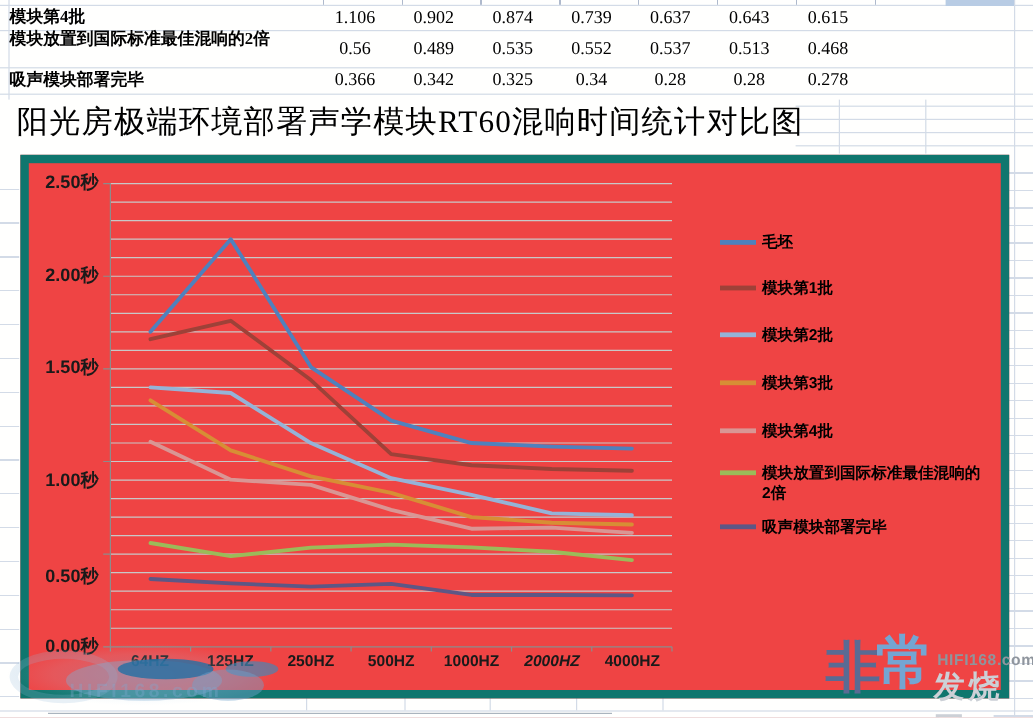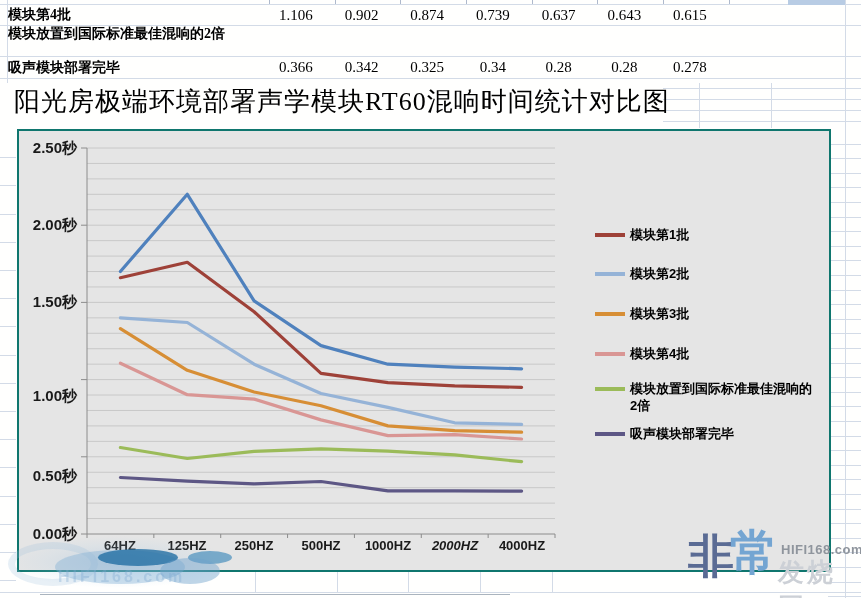--- a/index.html
+++ b/index.html
@@ -13,21 +13,21 @@
   .tlabel{position:absolute;left:8px;width:218px;font-family:"Liberation Serif",serif;
           font-weight:bold;font-size:14px;line-height:15px;color:#000;}
   .tcells{position:absolute;left:269px;top:0;bottom:0;display:flex;align-items:center;}
   .tcell{width:65.7px;box-sizing:border-box;text-align:center;padding-right:12px;
          font-family:"Liberation Serif",serif;font-size:15px;color:#000;}
   
   .sheet-title{position:absolute;left:14px;top:84px;font-family:"Liberation Serif",serif;
          font-weight:normal;font-size:26px;letter-spacing:1px;color:#000;white-space:nowrap;}
   
   .chart-box{position:absolute;left:17px;top:129px;width:810px;height:439px;
-         background:#e5e5e5;border:2px solid #0f766e;box-sizing:content-box;}
+         background:#ef4444;border:7px solid #0f766e;box-sizing:content-box;}
   .ylab{position:absolute;left:0;width:58px;text-align:right;font-weight:bold;
         font-size:15px;color:#1a1a1a;line-height:18px;}
   .xlab{position:absolute;top:407px;width:80px;text-align:center;font-weight:bold;
         font-size:13px;color:#1a1a1a;}
   .leg{position:absolute;left:576px;display:flex;align-items:flex-start;width:220px;}
   .leg .sw{flex:0 0 30px;height:4px;margin-top:7px;margin-right:5px;}
   .leg .lt{font-weight:bold;font-size:13px;line-height:17px;color:#000;width:197px;}
   
   .wm-left{position:absolute;left:0px;top:528px;width:270px;height:70px;pointer-events:none;}
   .blob{position:absolute;border-radius:50%;}
@@ -85,20 +85,29 @@
       <div class="tcell">0.902</div>
       <div class="tcell">0.874</div>
       <div class="tcell">0.739</div>
       <div class="tcell">0.637</div>
       <div class="tcell">0.643</div>
       <div class="tcell">0.615</div>
     </div>
   </div>
   <div class="trow" style="top:26px;height:30px;">
     <div class="tlabel" style="top:0px;">模块放置到国际标准最佳混响的2倍</div>
+    <div class="tcells">
+      <div class="tcell">0.56</div>
+      <div class="tcell">0.489</div>
+      <div class="tcell">0.535</div>
+      <div class="tcell">0.552</div>
+      <div class="tcell">0.537</div>
+      <div class="tcell">0.513</div>
+      <div class="tcell">0.468</div>
+    </div>
   </div>
   <div class="trow" style="top:57px;height:21px;">
     <div class="tlabel" style="top:3px;">吸声模块部署完毕</div>
     <div class="tcells">
       <div class="tcell">0.366</div>
       <div class="tcell">0.342</div>
       <div class="tcell">0.325</div>
       <div class="tcell">0.34</div>
       <div class="tcell">0.28</div>
       <div class="tcell">0.28</div>
@@ -171,20 +180,24 @@
     
     <div class="xlab" style="left:61px;">64HZ</div>
     <div class="xlab" style="left:128px;">125HZ</div>
     <div class="xlab" style="left:195px;">250HZ</div>
     <div class="xlab" style="left:262px;">500HZ</div>
     <div class="xlab" style="left:329px;">1000HZ</div>
     <div class="xlab" style="left:396px;font-style:italic;">2000HZ</div>
     <div class="xlab" style="left:463px;">4000HZ</div>
 
     
+    <div class="leg" style="top:57px;">
+      <span class="sw" style="background-color: rgb(79, 129, 189);"></span>
+      <span class="lt">毛坯</span>
+    </div>
     <div class="leg" style="top:95px;">
       <span class="sw" style="background-color: rgb(158, 65, 56);"></span>
       <span class="lt">模块第1批</span>
     </div>
     <div class="leg" style="top:134px;">
       <span class="sw" style="background-color: rgb(149, 179, 215);"></span>
       <span class="lt">模块第2批</span>
     </div>
     <div class="leg" style="top:174px;">
       <span class="sw" style="background-color: rgb(215, 142, 53);"></span>

